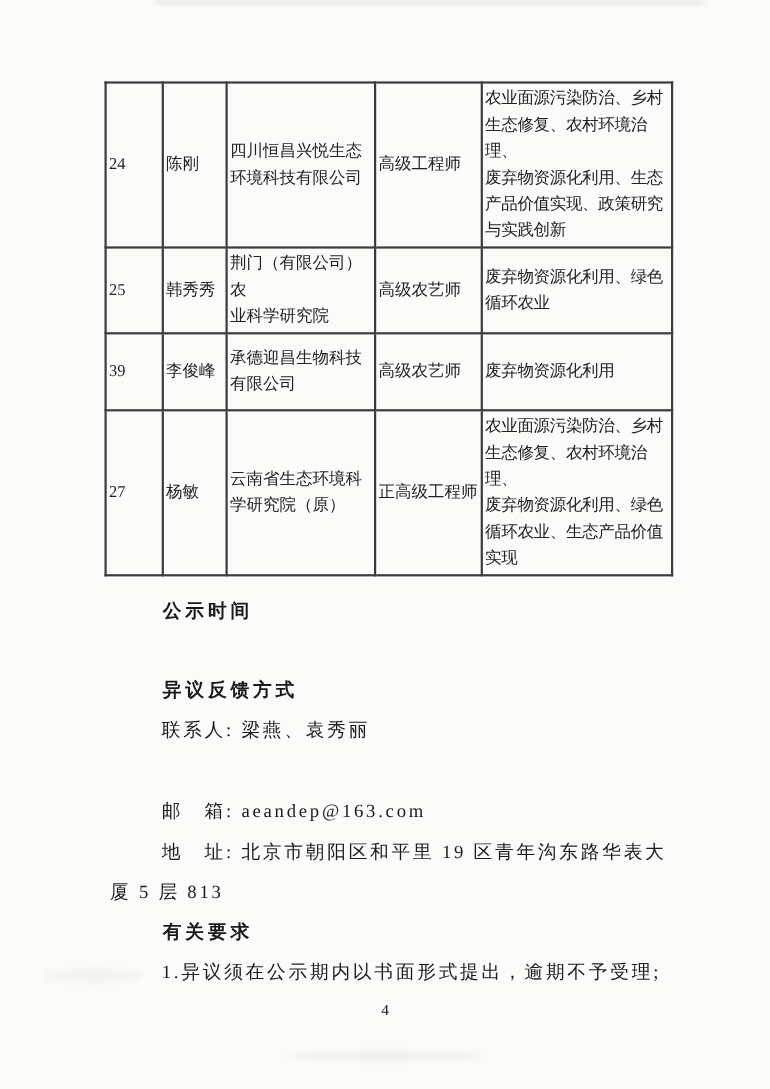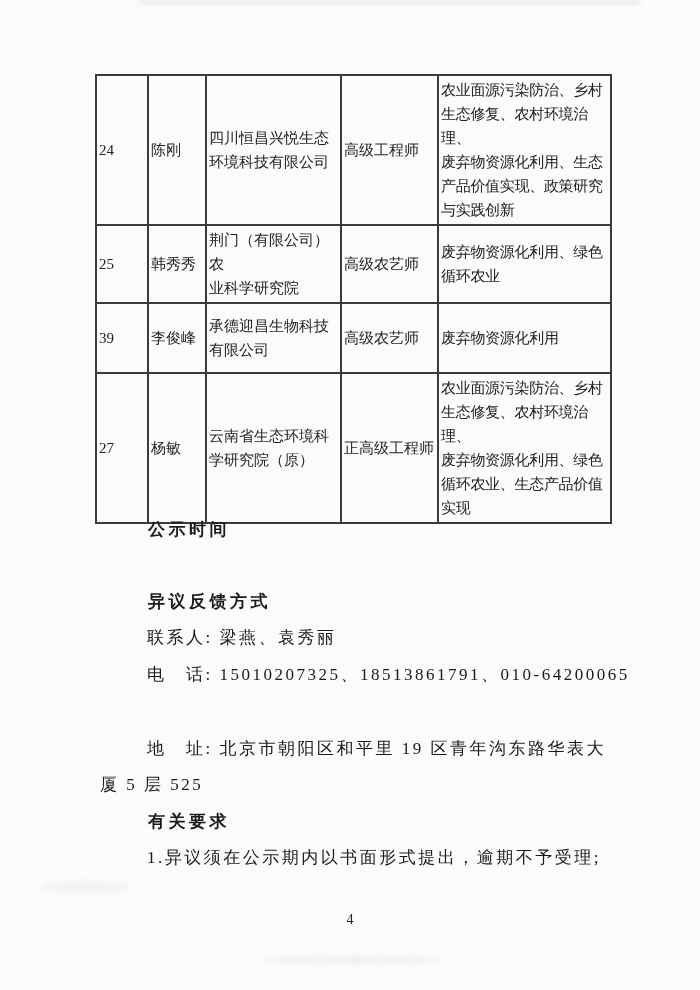--- a/index.html
+++ b/index.html
@@ -52,20 +52,21 @@
   }
 
   
   .para{
     position:absolute;
     font-size:17px;
     letter-spacing:2.5px;
     line-height:24px;
     white-space:nowrap;
     color:#1a1a1a;
+    margin-top:26px;
   }
   .para.bold{font-weight:bold;letter-spacing:3.5px;}
 
   .page-number{
     position:absolute;
     left:0;right:0;top:912px;
     text-align:center;
     font-size:14px;
     color:#222;
   }
@@ -128,21 +129,21 @@
 废弃物资源化利用、绿色
 循环农业、生态产品价值
 实现</td>
       </tr>
     </tbody>
   </table>
 
   <div class="para bold" style="left:148px;top:518px">公示时间</div>
   <div class="para" style="left:147px;top:626px">联系人: 梁燕、袁秀丽</div>
   <div class="para bold" style="left:148px;top:590px">异议反馈方式</div>
-  <div class="para" style="left:147px;top:663px">电　话: 15010207325、18513861791、010-64200065</div>
+  <div class="para" style="left:147px;top:700px">邮　箱: aeandep@163.com</div>
   <div class="para" style="left:147px;top:737px">地　址: 北京市朝阳区和平里 19 区青年沟东路华表大</div>
-  <div class="para" style="left:100px;top:773px">厦 5 层 525</div>
+  <div class="para" style="left:100px;top:773px">厦 5 层 813</div>
   <div class="para bold" style="left:148px;top:810px">有关要求</div>
   <div class="para" style="left:147px;top:846px">1.异议须在公示期内以书面形式提出，逾期不予受理;</div>
 
   <div class="page-number">4</div>
 
 </div>
 
 </body></html>

